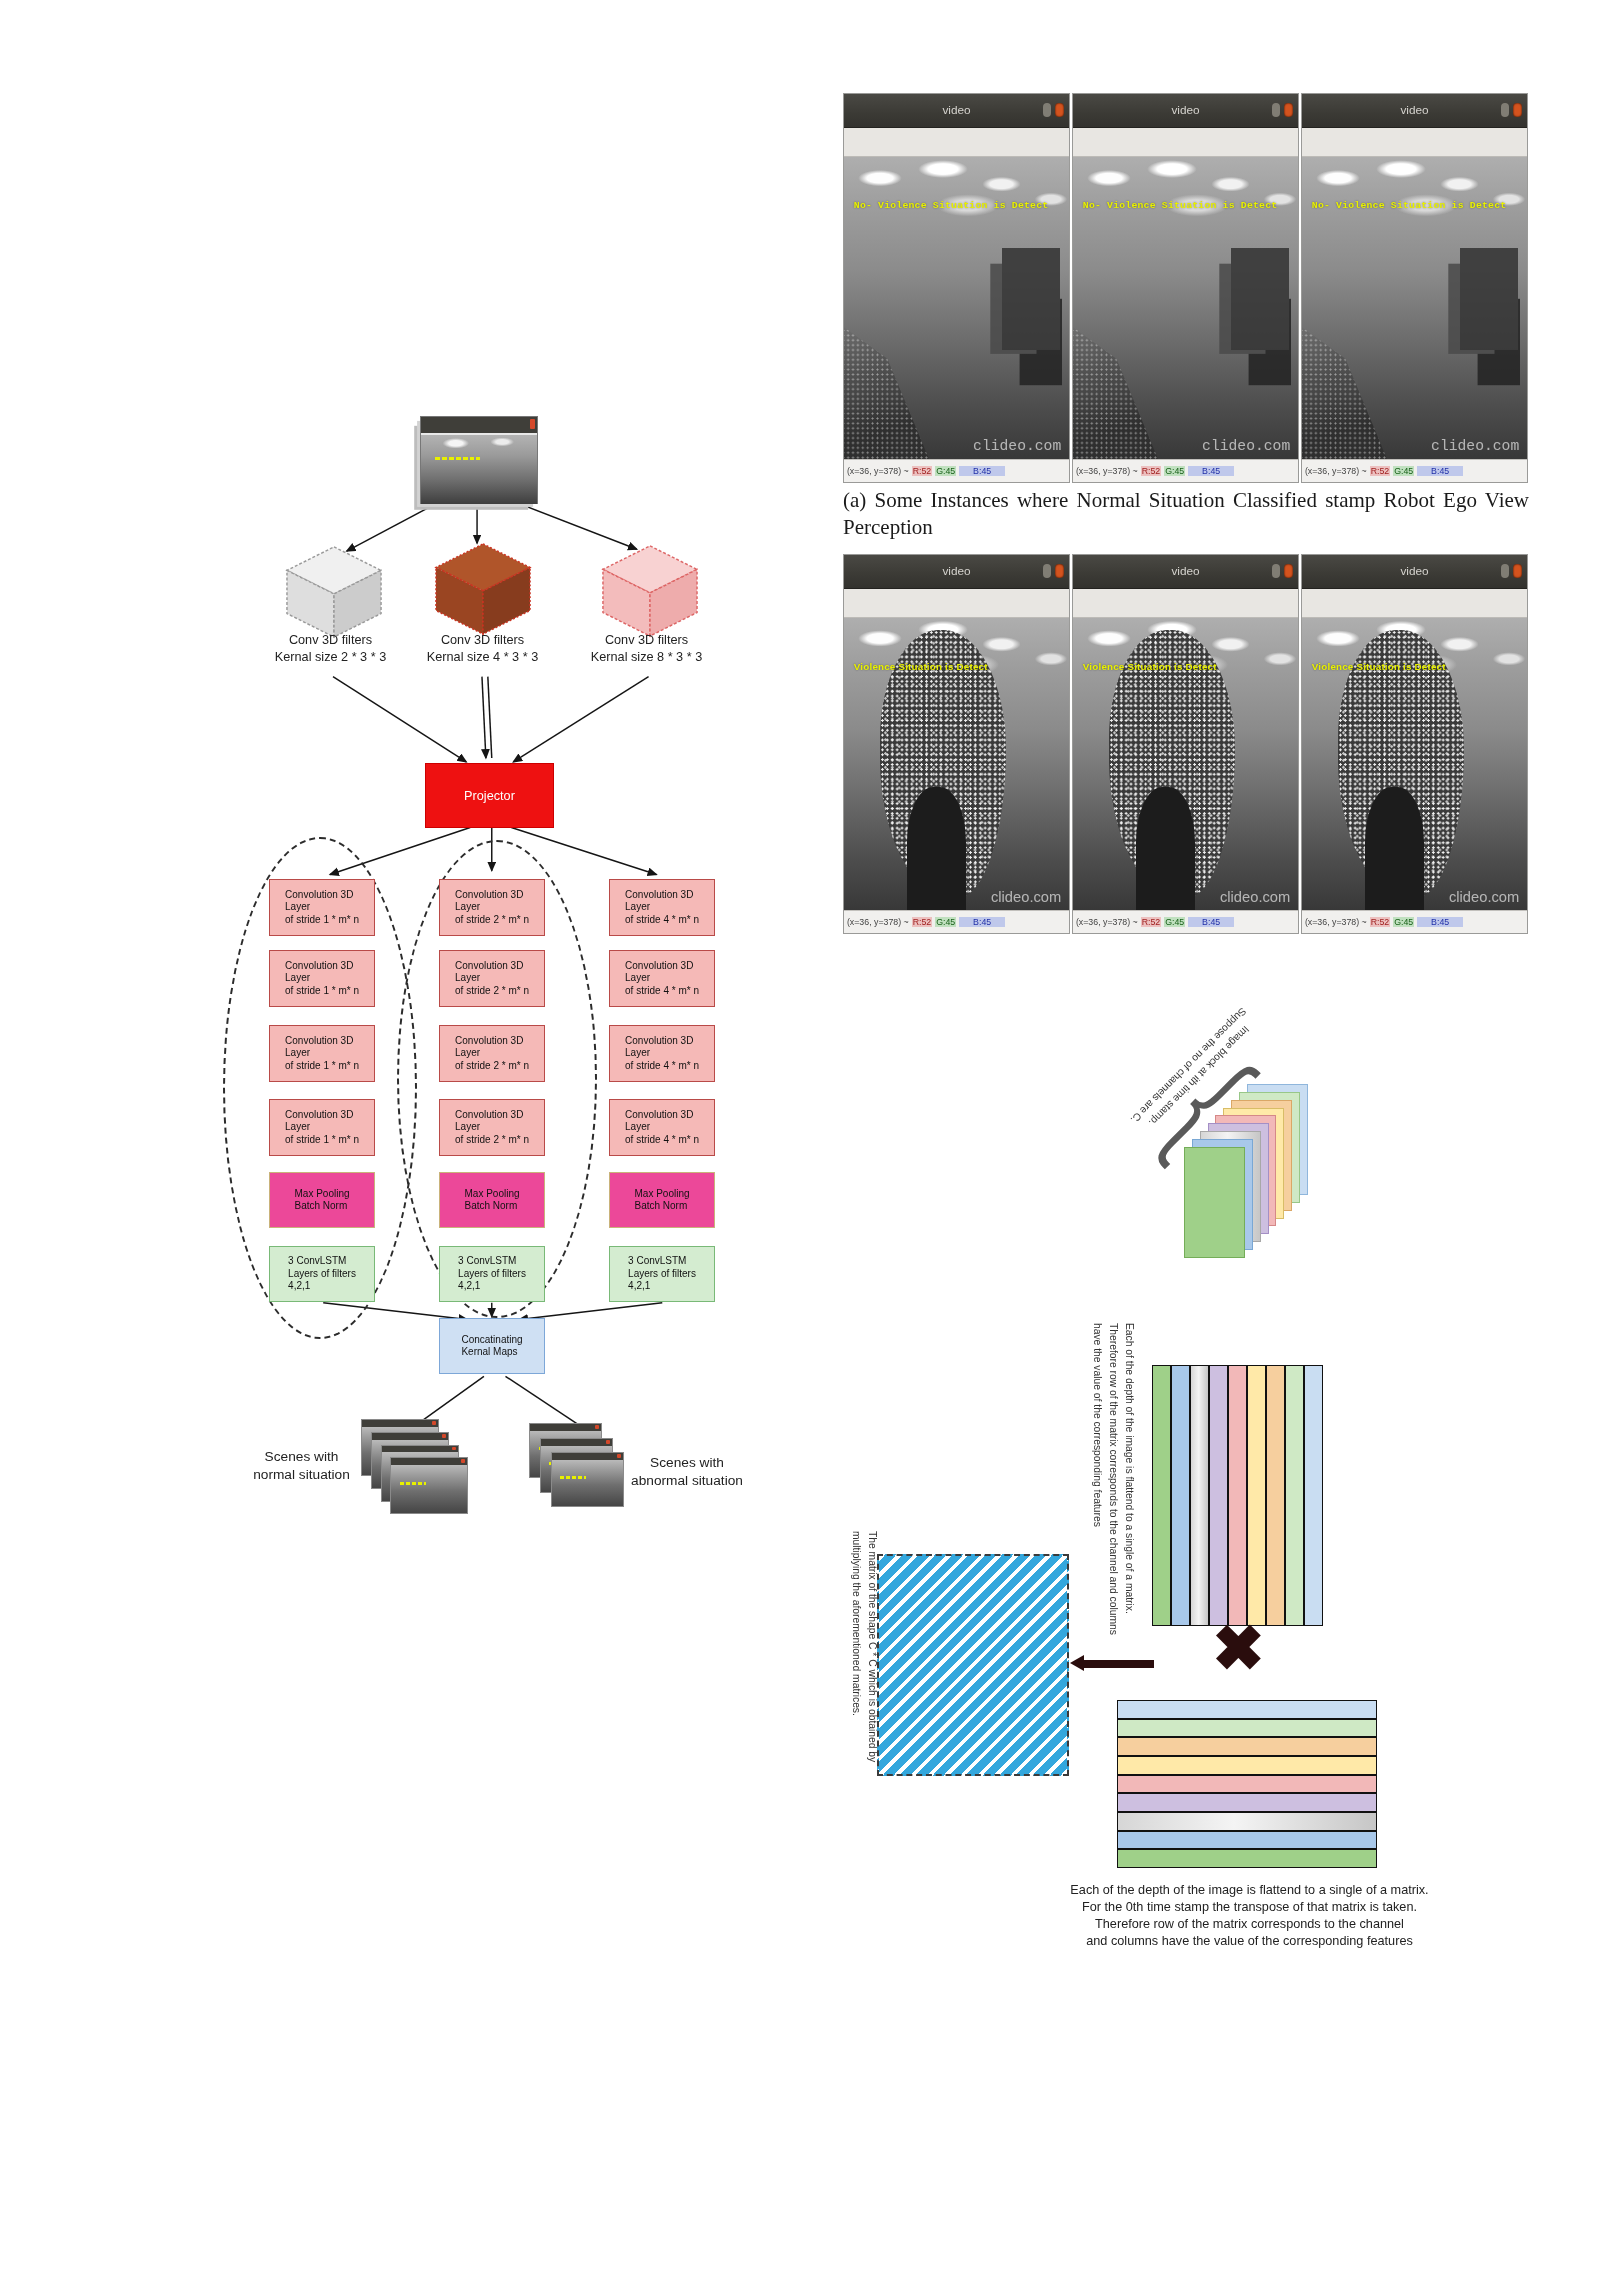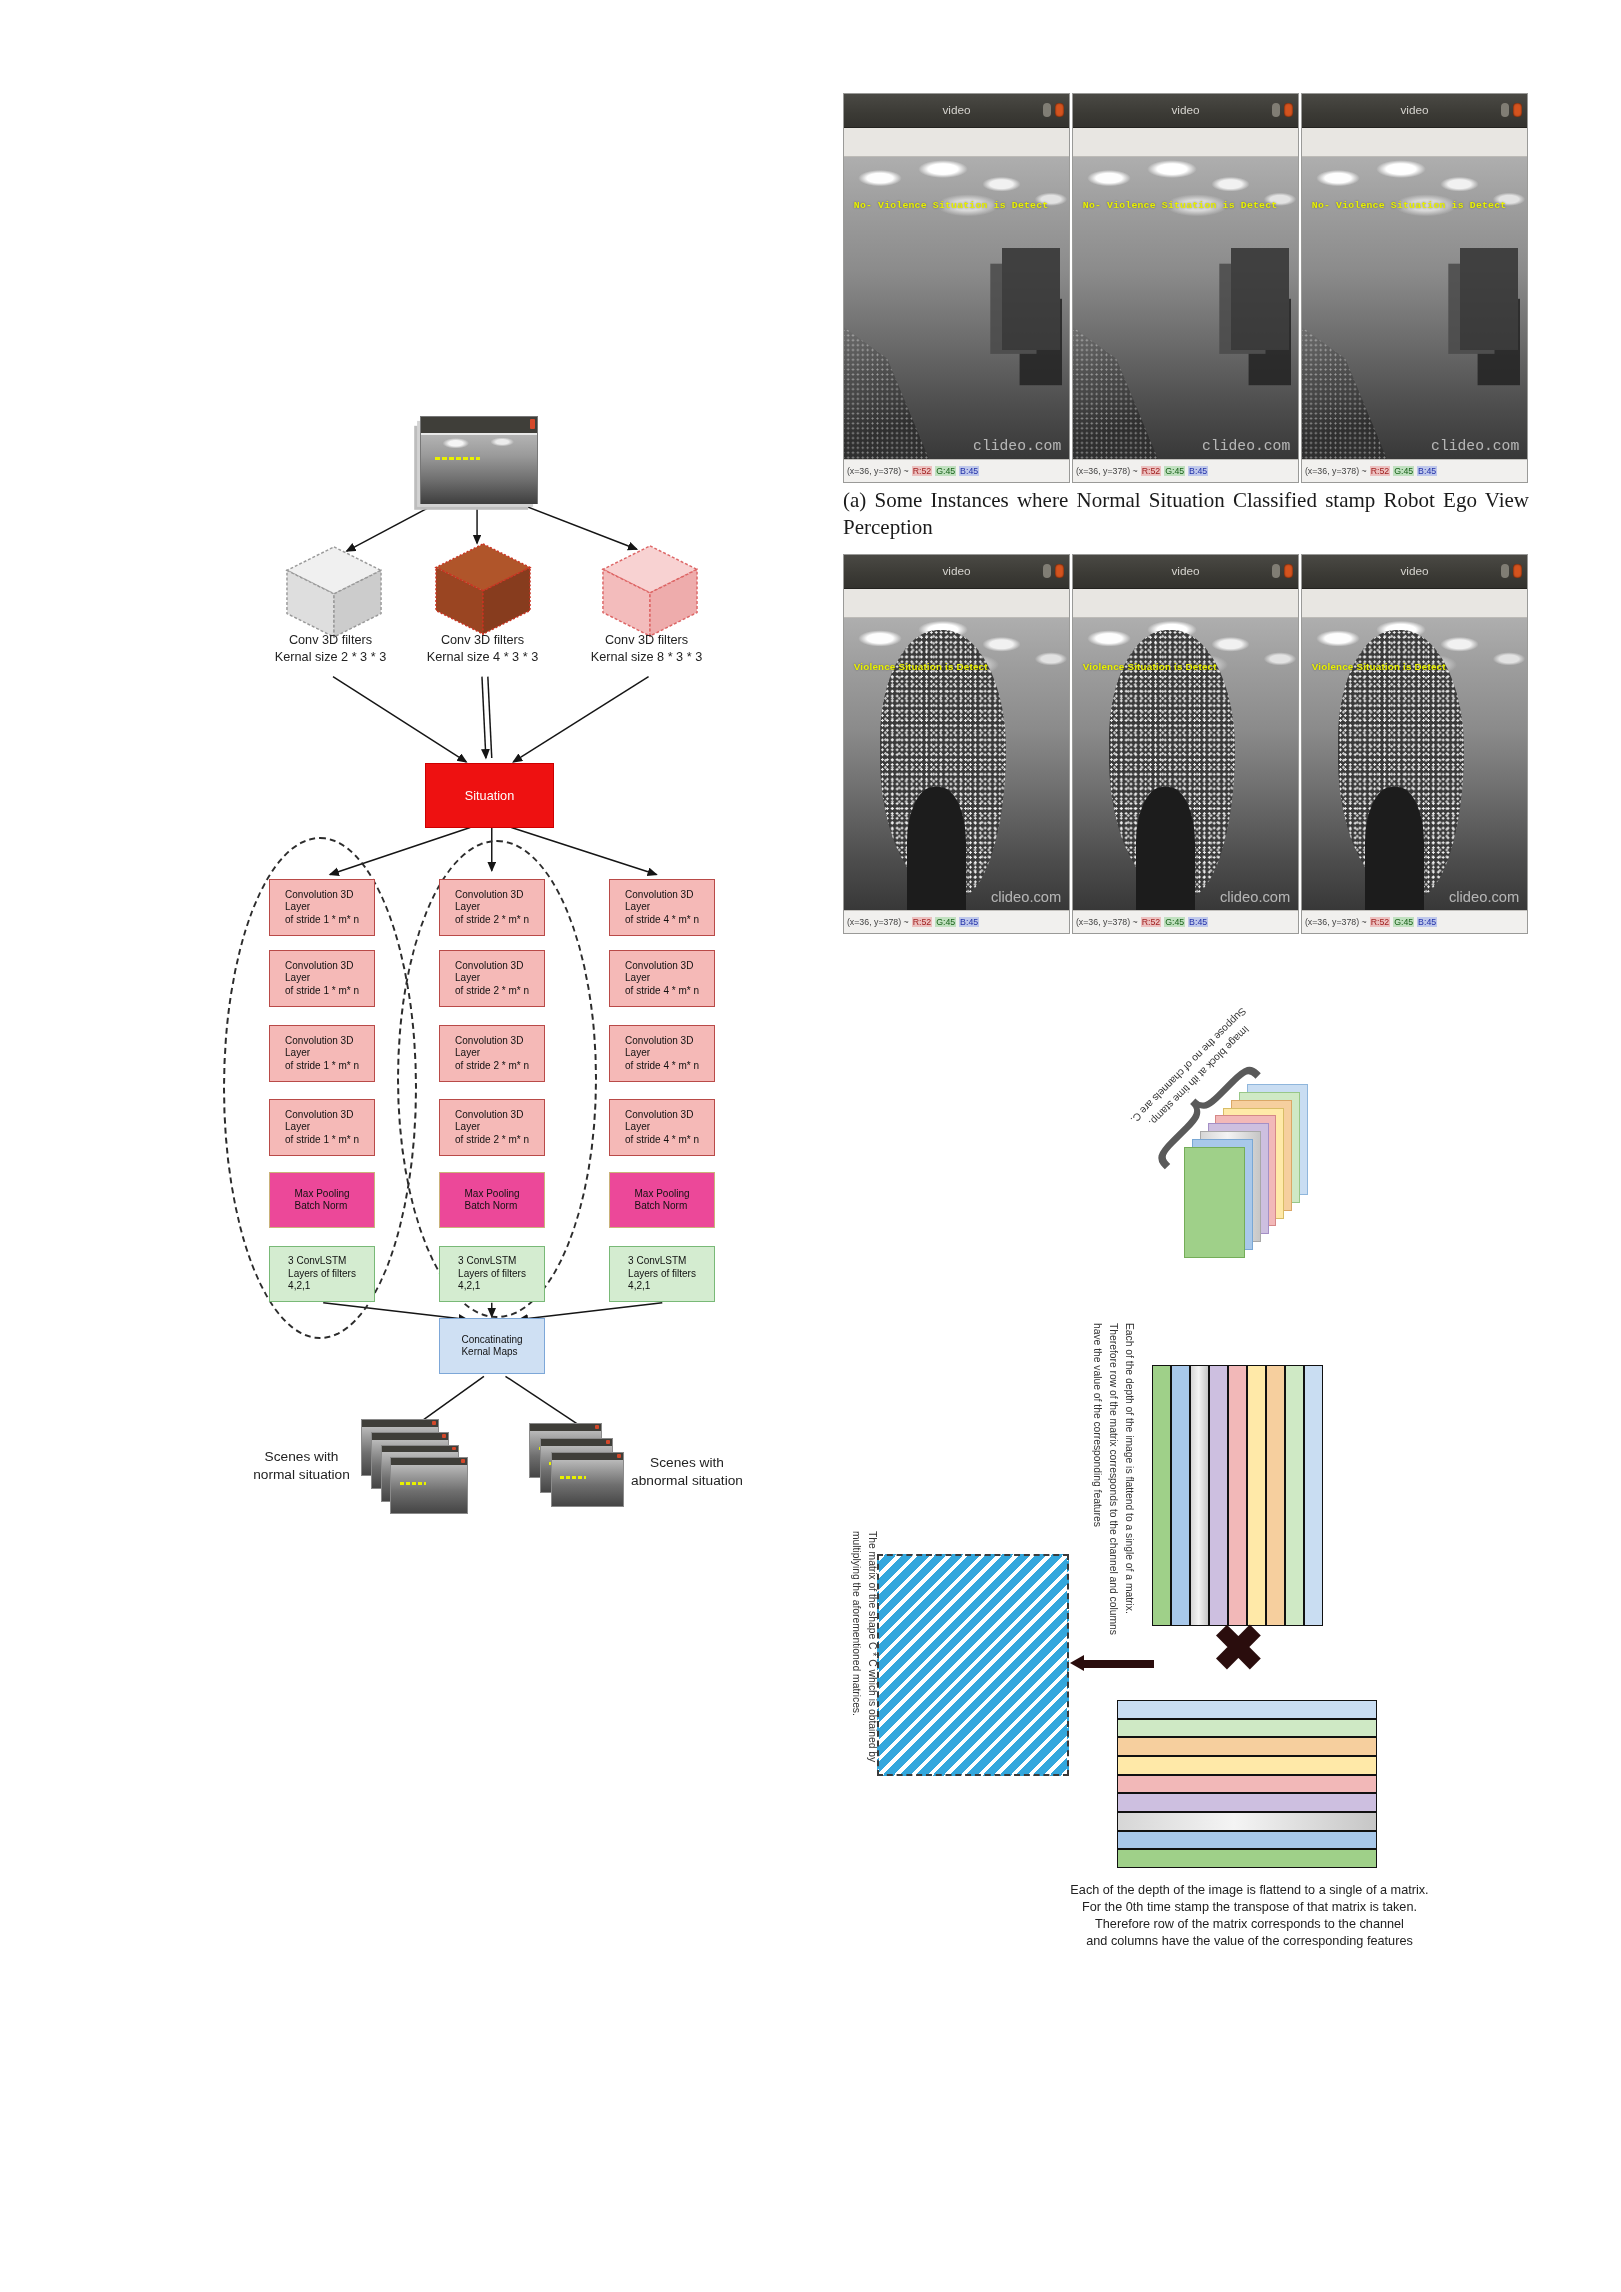--- a/index.html
+++ b/index.html
@@ -74,21 +74,21 @@
      border-radius:48% 52% 40% 60% / 42% 46% 58% 54%;}
   .scene-b::after{content:"";position:absolute;left:28%;bottom:0;width:26%;height:42%;
      background:#1c1c1c;border-radius:45% 45% 0 0;}
   .overlay{position:absolute;left:9.8px;top:43px;font-size:9.8px;font-weight:bold;color:#e8f000;
      letter-spacing:0.2px;white-space:nowrap;text-shadow:0 0 2px rgba(0,0,0,.45);z-index:3;}
   .watermark{position:absolute;right:7.8px;bottom:4.9px;font-size:14.7px;color:rgba(255,255,255,.62);z-index:3;}
   .statusbar{height:21.6px;background:#f1f0ee;border-top:1px solid #c2c0bc;display:flex;
      align-items:center;gap:2.9px;padding-left:2.9px;font-size:8.8px;color:#444;}
   .sr{color:#a02020;background:rgba(230,120,120,.4);padding:0 1px;}
   .sg{color:#186018;background:rgba(120,200,120,.4);padding:0 1px;}
-  .sb{color:#2230a8;background:rgba(130,150,230,.45);padding:0 1px;}
+  .sb{color:#2230a8;background:rgba(130,150,230,.45);padding:0 14px;}
   .caption-serif{font-family:"Liberation Serif",serif;font-size:21px;line-height:1.3;
      text-align:justify;color:#1a1a1a;}
 
   
   .sheet{position:absolute;width:61px;height:111px;border:1px solid;box-sizing:border-box;}
   .ch0{background:#9fd089;border-color:#74ad58;}
   .ch1{background:#a8c8ea;border-color:#79a7d4;}
   .ch2{background:linear-gradient(90deg,#d6d6d6,#f4f4f4 45%,#c6c6c6);border-color:#a8a8a8;}
   .ch3{background:#cdbfe0;border-color:#a48fc6;}
   .ch4{background:#f2b8b8;border-color:#d58888;}
@@ -172,21 +172,21 @@
     <polygon points="104,30 56,54 56,98 104,74" fill="#eeacac" stroke="#dd6666" stroke-width="1.5" stroke-dasharray="3,2"></polygon>
   </svg>
 
   <div class="abs fc-label ml" style="left:252px;top:632px;width:157px">Conv 3D filters
 Kernal size 2 * 3 * 3</div>
   <div class="abs fc-label ml" style="left:404px;top:632px;width:157px">Conv 3D filters
 Kernal size 4 * 3 * 3</div>
   <div class="abs fc-label ml" style="left:568px;top:632px;width:157px">Conv 3D filters
 Kernal size 8 * 3 * 3</div>
 
-  <div class="abs projector" style="left:425px;top:763px">Situation</div>
+  <div class="abs projector" style="left:425px;top:763px">Projector</div>
 
   <div class="abs box conv ml" style="left:269px;top:879px">Convolution 3D
 Layer
 of stride 1 * m* n</div>
   <div class="abs box conv ml" style="left:269px;top:950px">Convolution 3D
 Layer
 of stride 1 * m* n</div>
   <div class="abs box conv ml" style="left:269px;top:1025px">Convolution 3D
 Layer
 of stride 1 * m* n</div>

